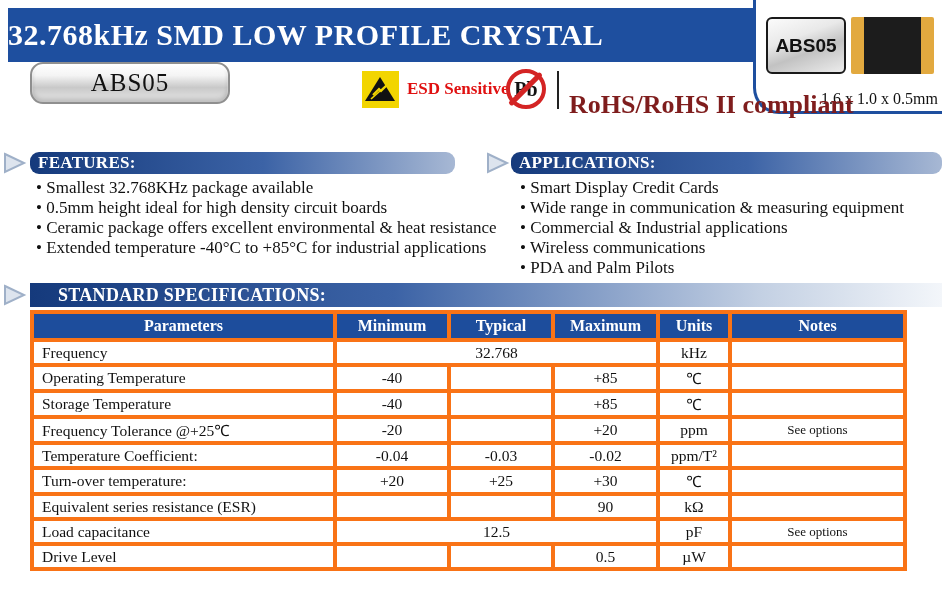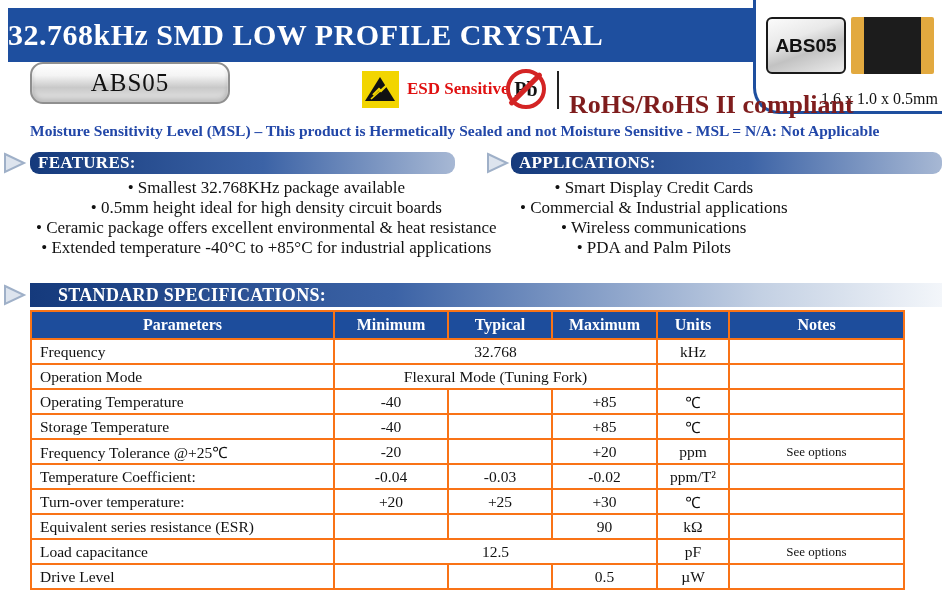--- a/index.html
+++ b/index.html
@@ -59,28 +59,28 @@
   .section-arrow { position:absolute; width:24px; height:22px; }
   .band { position:absolute; height:22px; display:flex; align-items:center;
     color:#fff; font-weight:bold; font-size:17px; padding-left:8px; letter-spacing:0.3px; }
   .band-short { background:linear-gradient(90deg,#153a7c 0%,#3c63a6 55%,#a7b8d4 100%);border-radius:9px; }
   .band-long  { background:linear-gradient(90deg,#153a7c 0%,#3c63a6 40%,#c3d0e3 80%,#f3f6fa 100%);padding-left:28px; }
   #features-band { left:30px; top:152px; width:425px; }
   #applications-band { left:511px; top:152px; width:431px; }
   #specs-band { left:30px; top:283px; width:912px; height:24px; font-size:18px; }
 
   
-  .bullets { position:absolute; font-size:17px; color:#111; line-height:20px;text-align:center; }
+  .bullets { position:absolute; font-size:17px; color:#111; line-height:20px; }
   #features-list { left:36px; top:178px; }
   #applications-list { left:520px; top:178px; }
 
   
   .spec-table { position:absolute; left:30px; top:310px; width:873px;
     border-collapse:collapse; table-layout:fixed; }
-  .spec-table th, .spec-table td { border:2px solid #f97316; overflow:hidden;
+  .spec-table th, .spec-table td { border:4px solid #f97316; overflow:hidden;
     white-space:nowrap; }
   .spec-table th { background:#1d4d9c; color:#fff; font-weight:bold; font-size:16px;
     height:28px; text-align:center; }
   .spec-table td { height:25px; font-size:15.5px; color:#111; text-align:center; }
   .spec-table td.param { text-align:left; padding-left:8px; }
   .spec-table td.notes { font-size:13px; }
   .col-param { width:303px; } .col-min { width:114px; } .col-typ { width:104px; }
   .col-max { width:105px; } .col-units { width:72px; } .col-notes { width:175px; }
 </style>
 </head>
@@ -112,21 +112,20 @@
   <div class="esd-text">ESD Sensitive</div>
 
   <div class="pb-icon">
     <span class="pb-label">Pb</span>
     <span class="pb-slash"></span>
     <span class="pb-circle"></span>
   </div>
   <div class="divider"></div>
   <div class="rohs-text">RoHS/RoHS II compliant</div>
 
-  <div class="moisture">Moisture Sensitivity Level (MSL) – This product is Hermetically Sealed and not Moisture Sensitive - MSL = N/A: Not Applicable</div>
 
   <svg class="section-arrow" style="left:3px; top:152px;" viewBox="0 0 24 22">
     <path d="M2 2 L21 11 L2 20 Z" fill="#dde4ee" stroke="#9fb0c8" stroke-width="2"></path>
   </svg>
   <div id="features-band" class="band band-short">
     <span>FEATURES:</span>
   </div>
   <div id="features-list" class="bullets">
       <div>• Smallest 32.768KHz package available</div>
       <div>• 0.5mm height ideal for high density circuit boards</div>
@@ -135,20 +134,21 @@
     </div>
 
   <svg class="section-arrow" style="left:486px; top:152px;" viewBox="0 0 24 22">
     <path d="M2 2 L21 11 L2 20 Z" fill="#dde4ee" stroke="#9fb0c8" stroke-width="2"></path>
   </svg>
   <div id="applications-band" class="band band-short">
     <span>APPLICATIONS:</span>
   </div>
   <div id="applications-list" class="bullets">
       <div>• Smart Display Credit Cards</div>
+      <div>• Wide range in communication &amp; measuring equipment</div>
       <div>• Commercial &amp; Industrial applications</div>
       <div>• Wireless communications</div>
       <div>• PDA and Palm Pilots</div>
     </div>
 
   <svg class="section-arrow" style="left:3px; top:284px;" viewBox="0 0 24 22">
     <path d="M2 2 L21 11 L2 20 Z" fill="#dde4ee" stroke="#9fb0c8" stroke-width="2"></path>
   </svg>
   <div id="specs-band" class="band band-long">
     <span>STANDARD SPECIFICATIONS:</span>
@@ -174,26 +174,20 @@
         </tr>
     </thead>
     <tbody id="spec-body">
         <tr>
           <td class="param">Frequency</td>
           <td colspan="3">32.768</td>
           <td>kHz</td>
           <td class="notes"></td>
         </tr>
         <tr>
-          <td class="param">Operation Mode</td>
-          <td colspan="3">Flexural Mode (Tuning Fork)</td>
-          <td></td>
-          <td class="notes"></td>
-        </tr>
-        <tr>
           <td class="param">Operating Temperature</td>
           <td>-40</td>
           <td></td>
           <td>+85</td>
           <td>℃</td>
           <td class="notes"></td>
         </tr>
         <tr>
           <td class="param">Storage Temperature</td>
           <td>-40</td>

